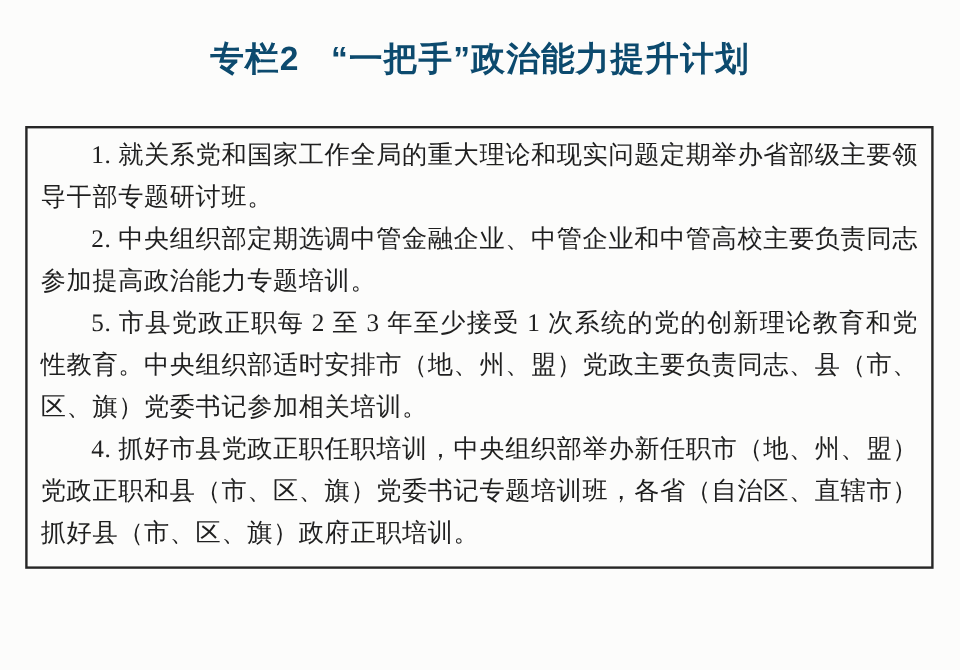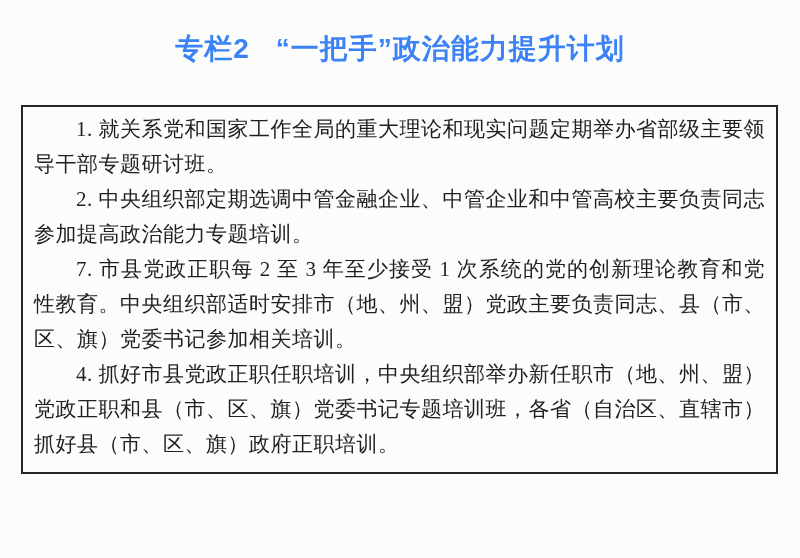--- a/index.html
+++ b/index.html
@@ -21,21 +21,21 @@
     position: relative;
   }
   .doc-title {
     margin: 0;
     padding-top: 33px;
     text-align: center;
     font-family: "Liberation Sans", sans-serif;
     font-weight: bold;
     font-size: 28px;
     line-height: 32px;
-    color: #3b82f6;
+    color: #0c4a6e;
     letter-spacing: 1px;
     white-space: nowrap;
   }
   .doc-title .title-main {
     margin-left: 26px;
   }
   .content-box {
     position: absolute;
     left: 21px;
     top: 105px;
@@ -61,17 +61,17 @@
 
 <div class="page">
 
   <h1 class="doc-title">
     <span class="title-label">专栏2</span><span class="title-main">“一把手”政治能力提升计划</span>
   </h1>
 
   <div class="content-box">
     <p>1. 就关系党和国家工作全局的重大理论和现实问题定期举办省部级主要领导干部专题研讨班。</p>
     <p>2. 中央组织部定期选调中管金融企业、中管企业和中管高校主要负责同志参加提高政治能力专题培训。</p>
-    <p>7. 市县党政正职每 2 至 3 年至少接受 1 次系统的党的创新理论教育和党性教育。中央组织部适时安排市（地、州、盟）党政主要负责同志、县（市、区、旗）党委书记参加相关培训。</p>
+    <p>5. 市县党政正职每 2 至 3 年至少接受 1 次系统的党的创新理论教育和党性教育。中央组织部适时安排市（地、州、盟）党政主要负责同志、县（市、区、旗）党委书记参加相关培训。</p>
     <p>4. 抓好市县党政正职任职培训，中央组织部举办新任职市（地、州、盟）党政正职和县（市、区、旗）党委书记专题培训班，各省（自治区、直辖市）抓好县（市、区、旗）政府正职培训。</p>
   </div>
 
 </div>
 
 </body></html>

